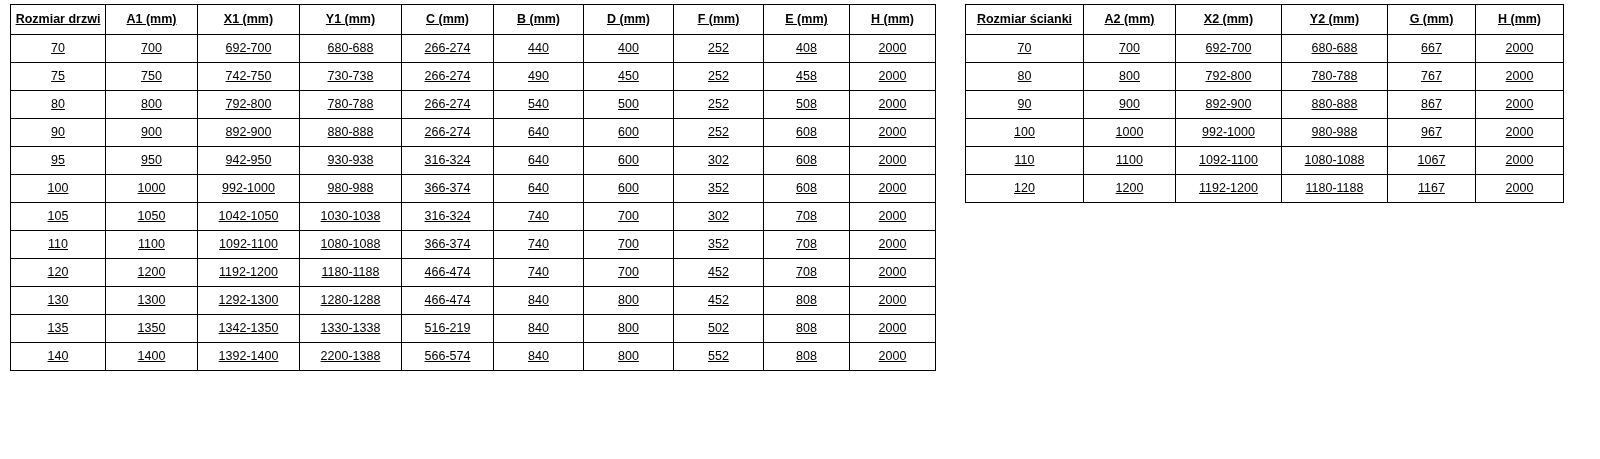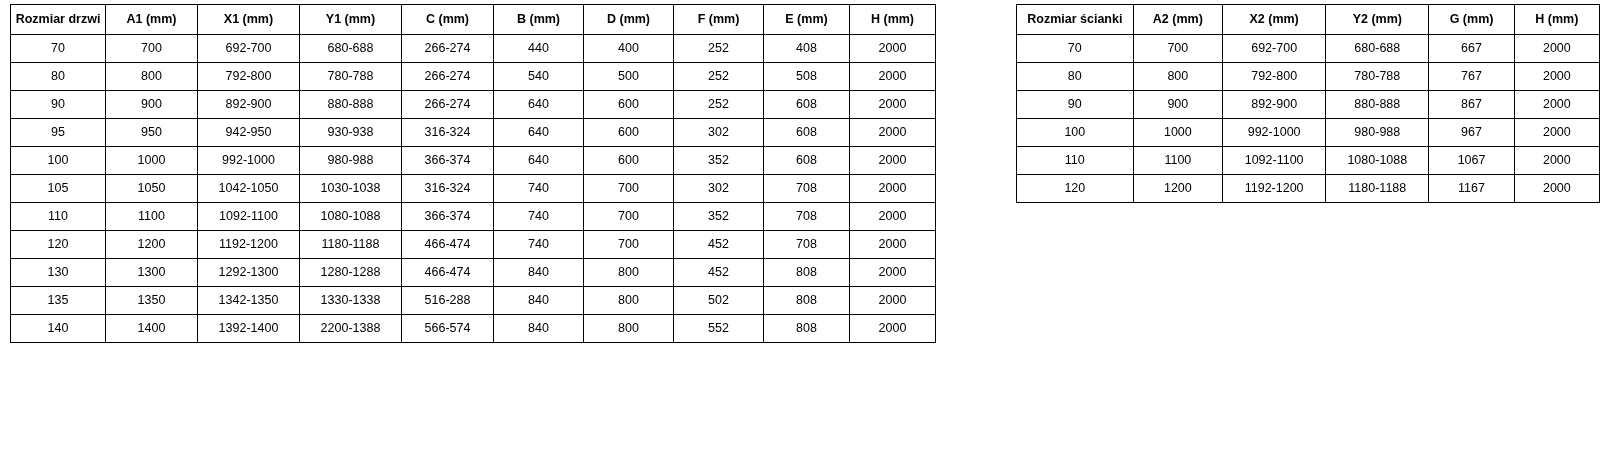--- a/index.html
+++ b/index.html
@@ -20,26 +20,27 @@
     height: 459px;
   }
   .table-wrap {
     position: absolute;
   }
   #doors-table-wrap {
     left: 10px;
     top: 4px;
   }
   #wall-table-wrap {
-    left: 1016px;
+    left: 965px;
     top: 4px;
   }
   table.spec {
     border-collapse: collapse;
     background: #ffffff;
+    text-decoration: underline;
   }
   table.spec th,
   table.spec td {
     border: 1px solid #000000;
     text-align: center;
     vertical-align: middle;
     font-size: 12.5px;
     line-height: 1.1;
     padding: 0;
     height: 28px;
@@ -109,20 +110,32 @@
             <td>692-700</td>
             <td>680-688</td>
             <td>266-274</td>
             <td>440</td>
             <td>400</td>
             <td>252</td>
             <td>408</td>
             <td>2000</td>
           </tr>
           <tr>
+            <td>75</td>
+            <td>750</td>
+            <td>742-750</td>
+            <td>730-738</td>
+            <td>266-274</td>
+            <td>490</td>
+            <td>450</td>
+            <td>252</td>
+            <td>458</td>
+            <td>2000</td>
+          </tr>
+          <tr>
             <td>80</td>
             <td>800</td>
             <td>792-800</td>
             <td>780-788</td>
             <td>266-274</td>
             <td>540</td>
             <td>500</td>
             <td>252</td>
             <td>508</td>
             <td>2000</td>
@@ -209,21 +222,21 @@
             <td>800</td>
             <td>452</td>
             <td>808</td>
             <td>2000</td>
           </tr>
           <tr>
             <td>135</td>
             <td>1350</td>
             <td>1342-1350</td>
             <td>1330-1338</td>
-            <td>516-288</td>
+            <td>516-219</td>
             <td>840</td>
             <td>800</td>
             <td>502</td>
             <td>808</td>
             <td>2000</td>
           </tr>
           <tr>
             <td>140</td>
             <td>1400</td>
             <td>1392-1400</td>

